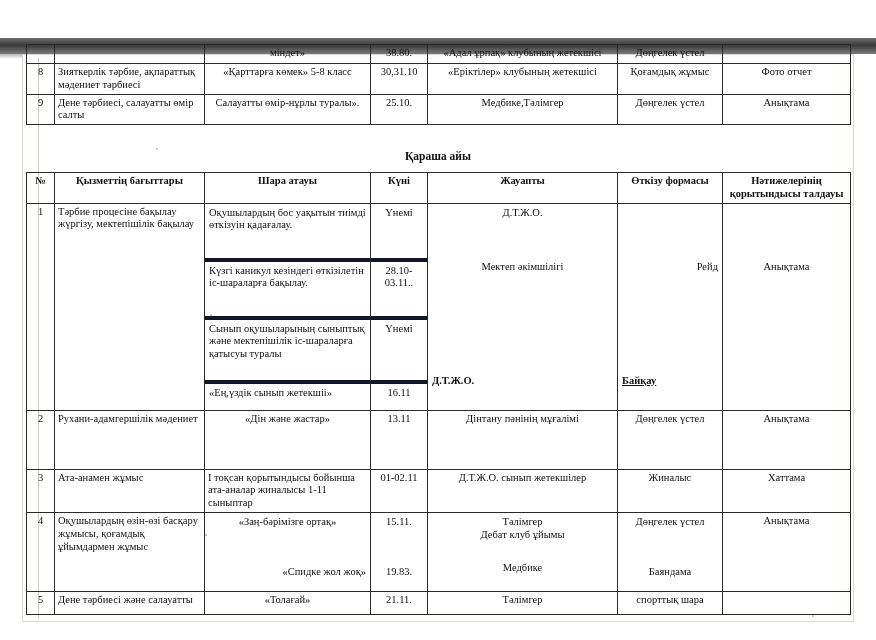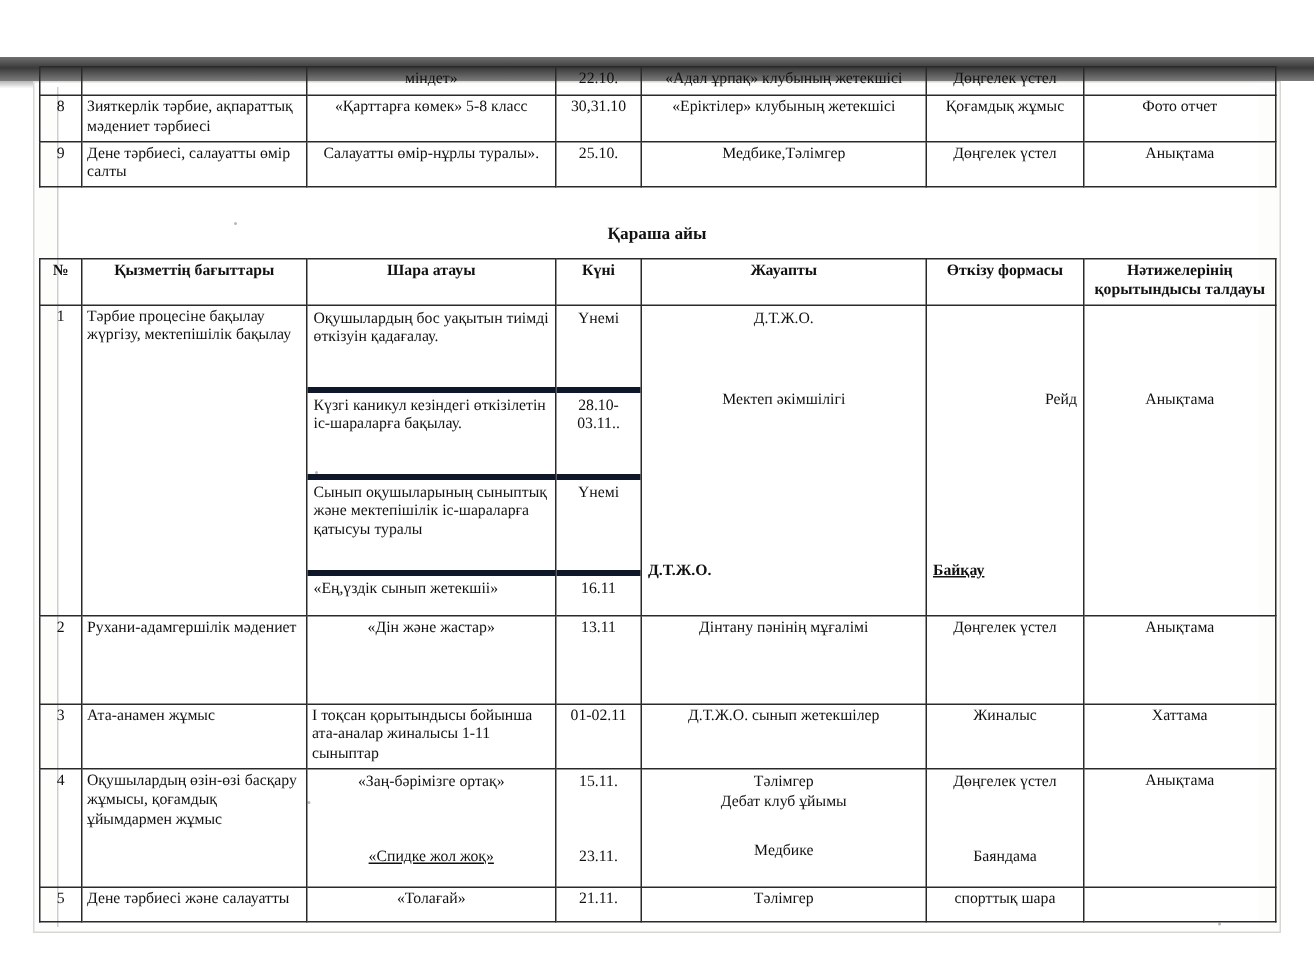--- a/index.html
+++ b/index.html
@@ -155,21 +155,21 @@
     <col style="width:57px">
     <col style="width:190px">
     <col style="width:105px">
     <col style="width:128px">
   </colgroup>
   <tbody>
     <tr>
       <td class="c"></td>
       <td class="l"></td>
       <td class="c">міндет»</td>
-      <td class="c">22.10.</td>
+      <td class="c">38.80.</td>
       <td class="c">«Адал ұрпақ» клубының жетекшісі</td>
       <td class="c">Дөңгелек үстел</td>
       <td class="c"></td>
     </tr>
     <tr>
       <td class="c">8</td>
       <td class="l">Зияткерлік тәрбие, ақпараттық мәдениет тәрбиесі</td>
       <td class="c">«Қарттарға  көмек» 5-8 класс</td>
       <td class="c">30,31.10</td>
       <td class="c">«Еріктілер» клубының жетекшісі</td>
@@ -266,25 +266,25 @@
       <td class="c">Д.Т.Ж.О. сынып жетекшілер</td>
       <td class="c">Жиналыс</td>
       <td class="c">Хаттама</td>
     </tr>
 
     <tr>
       <td class="c" style="height:74px;">4</td>
       <td class="l">Оқушылардың өзін-өзі басқару жұмысы, қоғамдық ұйымдармен жұмыс</td>
       <td class="nopad">
         <div style="height:44px; text-align:center; padding:3px 4px;">«Заң-бәрімізге ортақ»</div>
-        <div style="height:22px; text-align:center; padding:3px 4px;text-decoration:underline;">«Спидке  жол жоқ»</div>
+        <div style="height:22px; text-align:right; padding:3px 4px;">«Спидке  жол жоқ»</div>
       </td>
       <td class="nopad">
         <div style="height:44px; text-align:center; padding:3px 4px;">15.11.</div>
-        <div style="height:22px; text-align:center; padding:3px 4px;">23.11.</div>
+        <div style="height:22px; text-align:center; padding:3px 4px;">19.83.</div>
       </td>
       <td class="nopad">
         <div style="text-align:center; padding:3px 4px 0;">Тәлімгер</div>
         <div style="text-align:center; padding:0 4px; height:30px;">Дебат клуб ұйымы</div>
         <div style="text-align:center; padding:3px 4px;">Медбике</div>
       </td>
       <td class="nopad">
         <div style="height:44px; text-align:center; padding:3px 4px;">Дөңгелек үстел</div>
         <div style="height:22px; text-align:center; padding:3px 4px;">Баяндама</div>
       </td>

